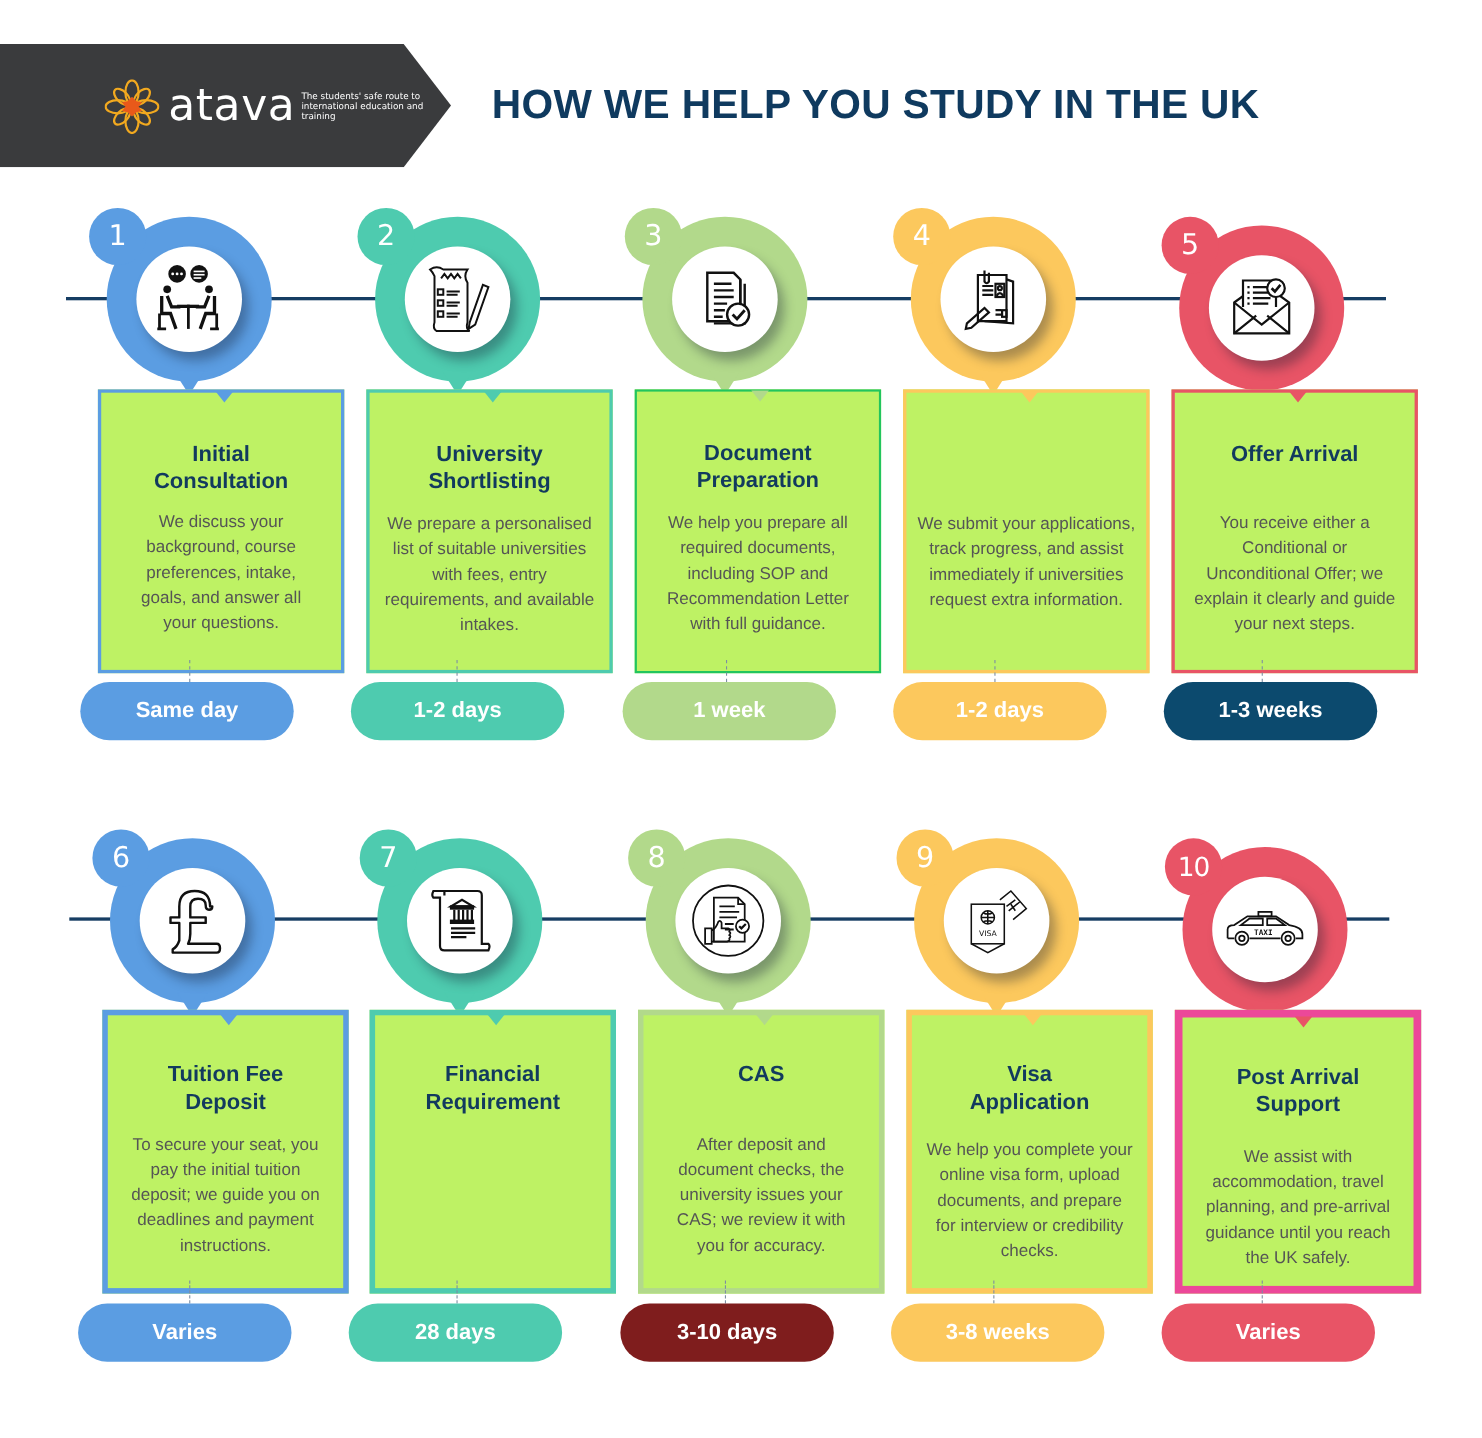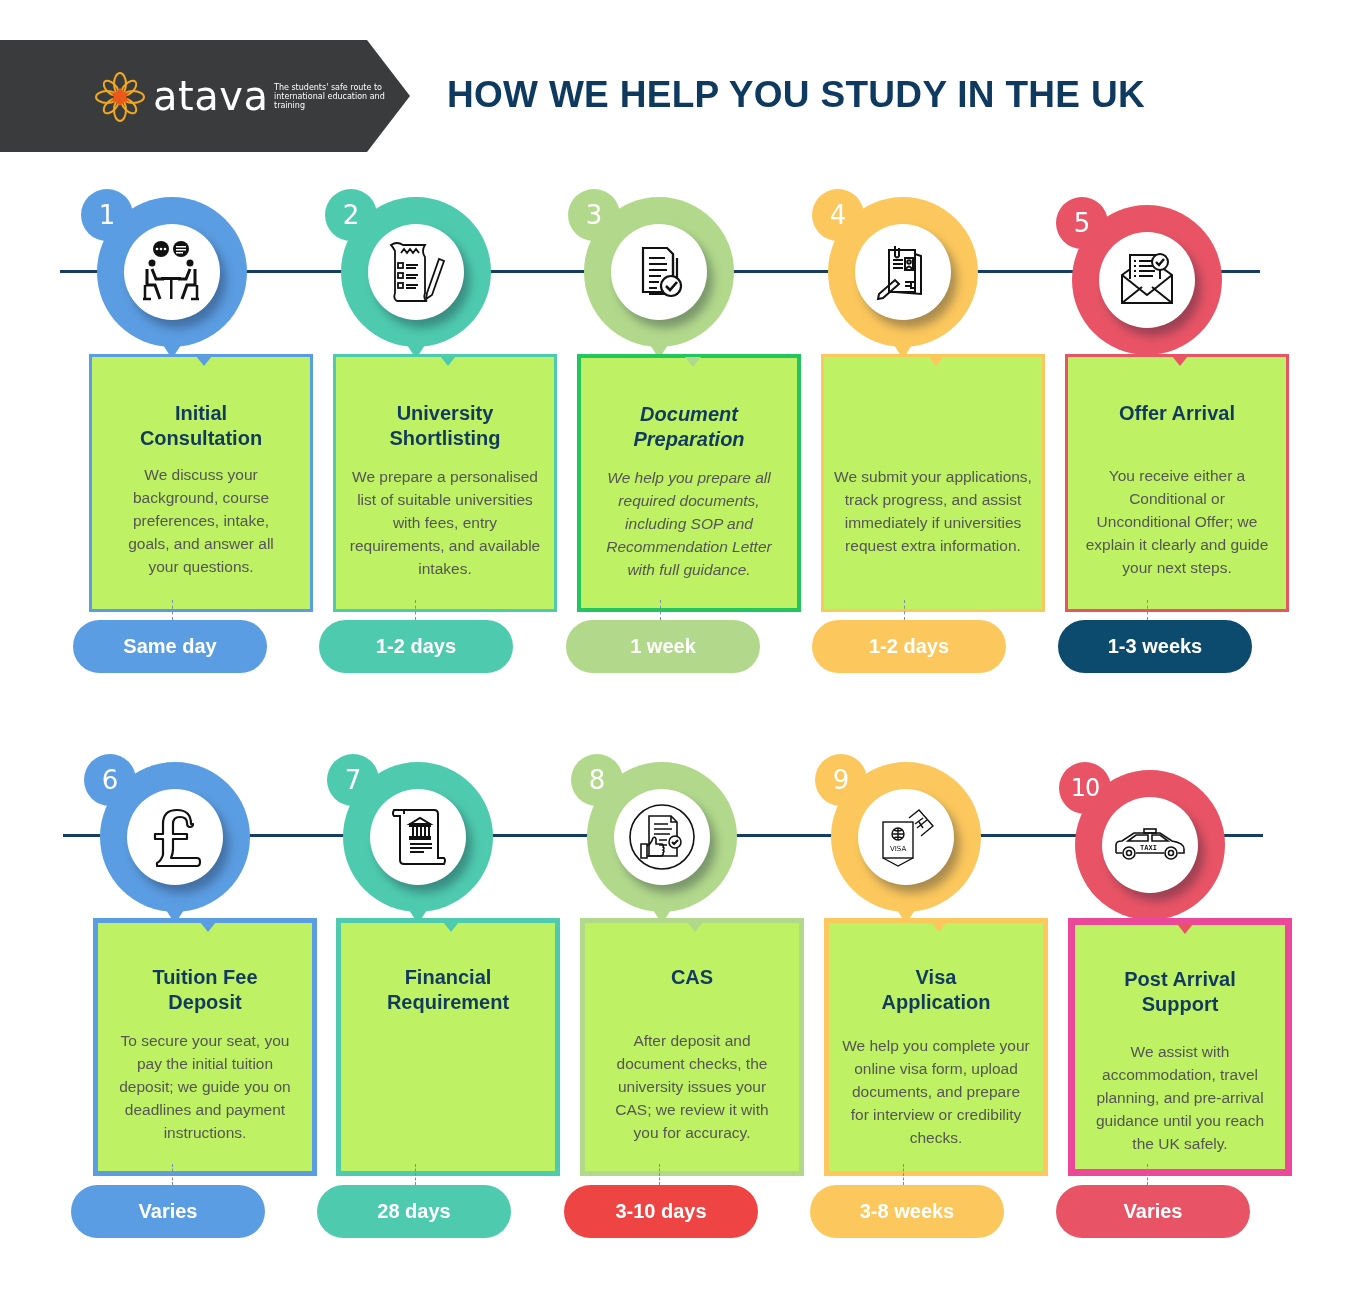--- a/index.html
+++ b/index.html
@@ -133,21 +133,21 @@
       <svg width="60" height="60" viewBox="0 0 60 60" fill="none" stroke="#111" stroke-width="2.2">
         <path d="M14 6 h24 l6 6 v38 h-30z"></path>
           <path d="M44 12 v36 M48 16 v36 h-28"></path>
         <path d="M20 16 h16 M20 22 h18 M20 28 h18 M20 34 h12 M20 40 h10 M20 46 h8"></path>
         <circle cx="42" cy="44" r="10" fill="#fff"></circle>
           <path d="M37 44 l4 4 7 -8" stroke-width="2.6"></path>
       </svg>
     </div>
     <div class="num" style="background:#b2d98b;">3</div>
   </div>
-  <div class="card" style="top:354px; border:4px solid #22c55e;font-style:italic;">
+  <div class="card" style="top:354px; border:2px solid #22c55e;">
     <div class="notch" style="border-top-color:#b2d98b;"></div>
     <h3 style="left:30px; right:30px;">Document Preparation</h3>
     <p style="top:108px; left:12px; right:12px;">We help you prepare all required documents, including SOP and Recommendation Letter with full guidance.</p>
   </div>
   <div class="connector" style="left:113px; top:600px; height:20px;"></div>
   <div class="pill" style="left:19px; top:620px; background:#b2d98b;">1 week</div>
 </div>
 
 <div class="step" style="left:791px; top:0;">
   <div class="pin" style="left:37px; top:197px;">
@@ -263,21 +263,21 @@
       </svg>
     </div>
     <div class="num" style="background:#b2d98b;">8</div>
   </div>
   <div class="card" style="top:918px; border:5px solid #b2d98b;">
     <div class="notch" style="border-top-color:#b2d98b; left:102px;"></div>
     <h3 style="top:42px;">CAS</h3>
     <p style="top:106px; left:22px; right:22px;">After deposit and document checks, the university issues your CAS; we review it with you for accuracy.</p>
   </div>
   <div class="connector" style="left:109px; top:1164px; height:21px;"></div>
-  <div class="pill" style="left:14px; top:1185px; background:#ef4444;">3-10 days</div>
+  <div class="pill" style="left:14px; top:1185px; background:#7f1d1d;">3-10 days</div>
 </div>
 
 <div class="step" style="left:794px; top:0;">
   <div class="pin" style="left:37px; top:762px;">
     <div class="ring" style="background:#fcc85d;"></div>
     <div class="tail" style="border-top-color:#fcc85d;"></div>
     <div class="inner">
       <svg width="62" height="62" viewBox="0 0 62 62" fill="none" stroke="#111" stroke-width="1.4">
         <path d="M34 12 l10 -8 l14 16 l-12 10"></path>
         <path d="M40 18 l8 -6 M42 22 l10 -8 M44 16 l4 6"></path>

